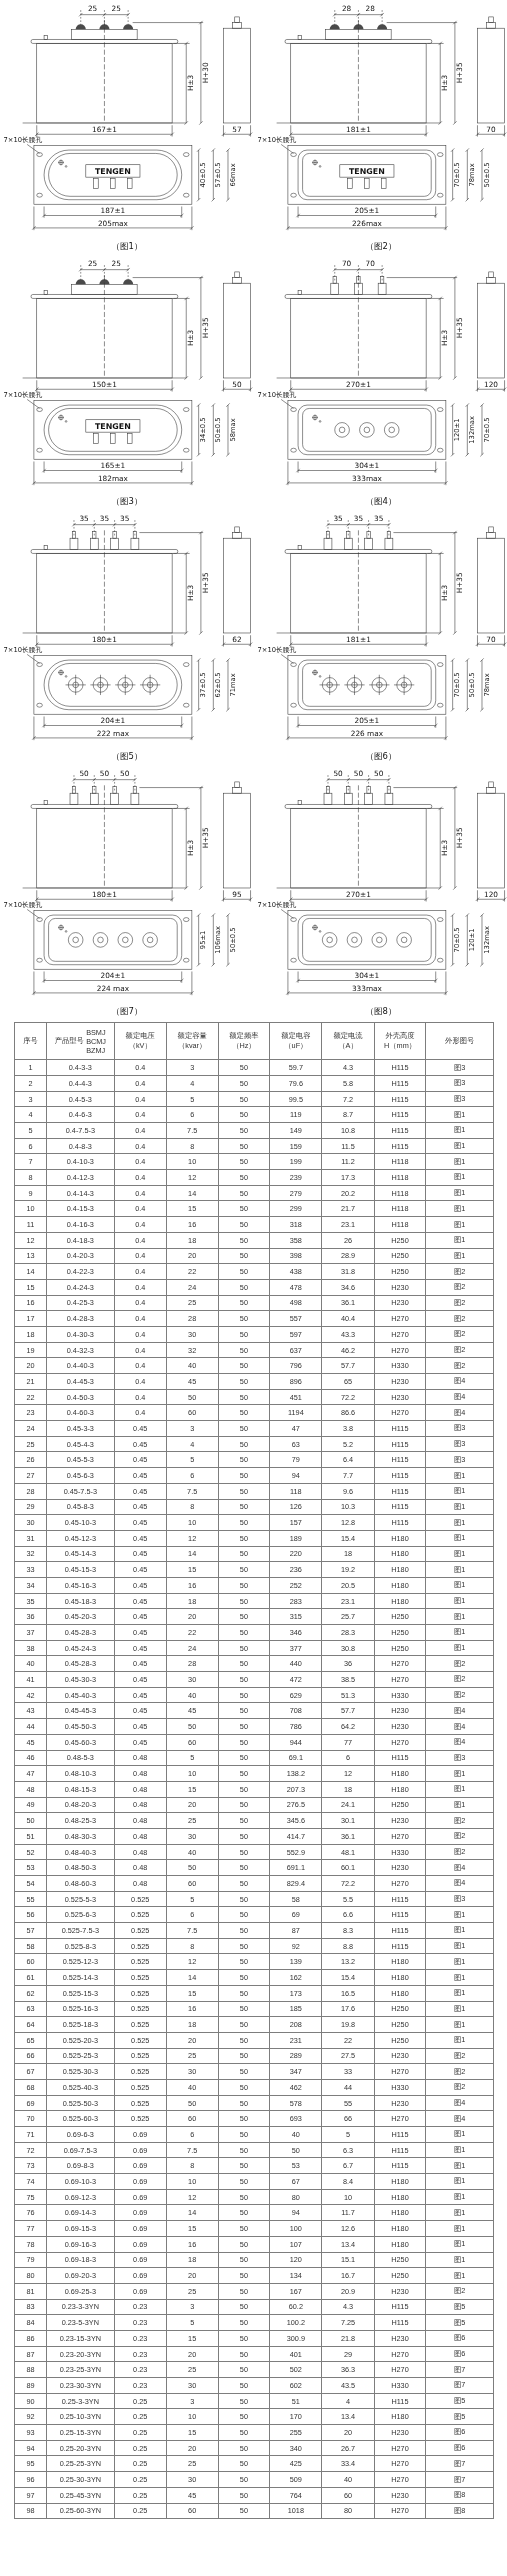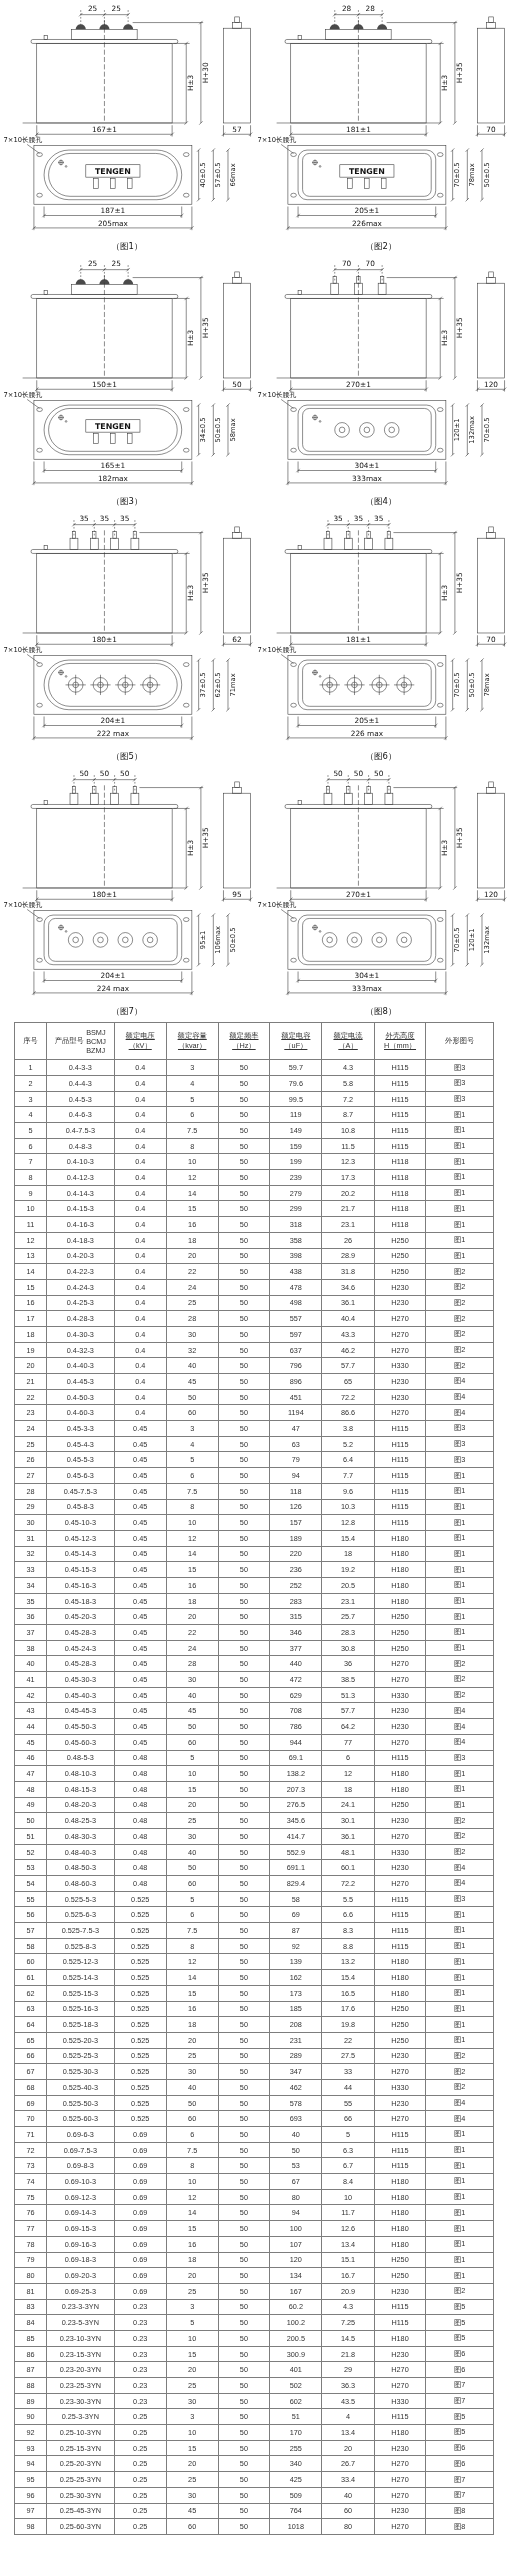--- a/index.html
+++ b/index.html
@@ -9,21 +9,21 @@
   .fig-cell{width:254px;height:255px;overflow:hidden;}
   .fig-cell svg{display:block;}
   .table-wrap{padding:2.3px 14px 5.6px 14px;}
   table.spec{border-collapse:collapse;width:480px;table-layout:fixed;border:1.1px solid #555;}
   table.spec th, table.spec td{
     border:0.6px solid #7d7d7d;text-align:center;vertical-align:middle;
     font-size:7.3px;color:#333;padding:0 1.1px;overflow:hidden;white-space:nowrap;
   }
   table.spec thead th{height:36px;font-weight:normal;line-height:1.35;background:#fff;}
   table.spec tbody td{height:14.7px;}
-  .th-2line div{display:block;text-decoration:underline;}
+  .th-2line div{display:block;}
   .th-model{display:flex;align-items:center;justify-content:center;gap:2.3px;}
   .th-model .series-col span{display:block;line-height:1.25;text-align:left;}
 </style>
 </head>
 <body>
 
 <div class="page">
 
   <div class="diagrams">
     <div class="fig-cell">
@@ -943,21 +943,21 @@
             <td>H115</td>
             <td>图1</td>
           </tr>
           <tr>
             <td>7</td>
             <td>0.4-10-3</td>
             <td>0.4</td>
             <td>10</td>
             <td>50</td>
             <td>199</td>
-            <td>12.3</td>
+            <td>11.2</td>
             <td>H118</td>
             <td>图1</td>
           </tr>
           <tr>
             <td>8</td>
             <td>0.4-12-3</td>
             <td>0.4</td>
             <td>12</td>
             <td>50</td>
             <td>239</td>
@@ -1759,31 +1759,20 @@
           </tr>
           <tr>
             <td>84</td>
             <td>0.23-5-3YN</td>
             <td>0.23</td>
             <td>5</td>
             <td>50</td>
             <td>100.2</td>
             <td>7.25</td>
             <td>H115</td>
-            <td>图5</td>
-          </tr>
-          <tr>
-            <td>85</td>
-            <td>0.23-10-3YN</td>
-            <td>0.23</td>
-            <td>10</td>
-            <td>50</td>
-            <td>200.5</td>
-            <td>14.5</td>
-            <td>H180</td>
             <td>图5</td>
           </tr>
           <tr>
             <td>86</td>
             <td>0.23-15-3YN</td>
             <td>0.23</td>
             <td>15</td>
             <td>50</td>
             <td>300.9</td>
             <td>21.8</td>

